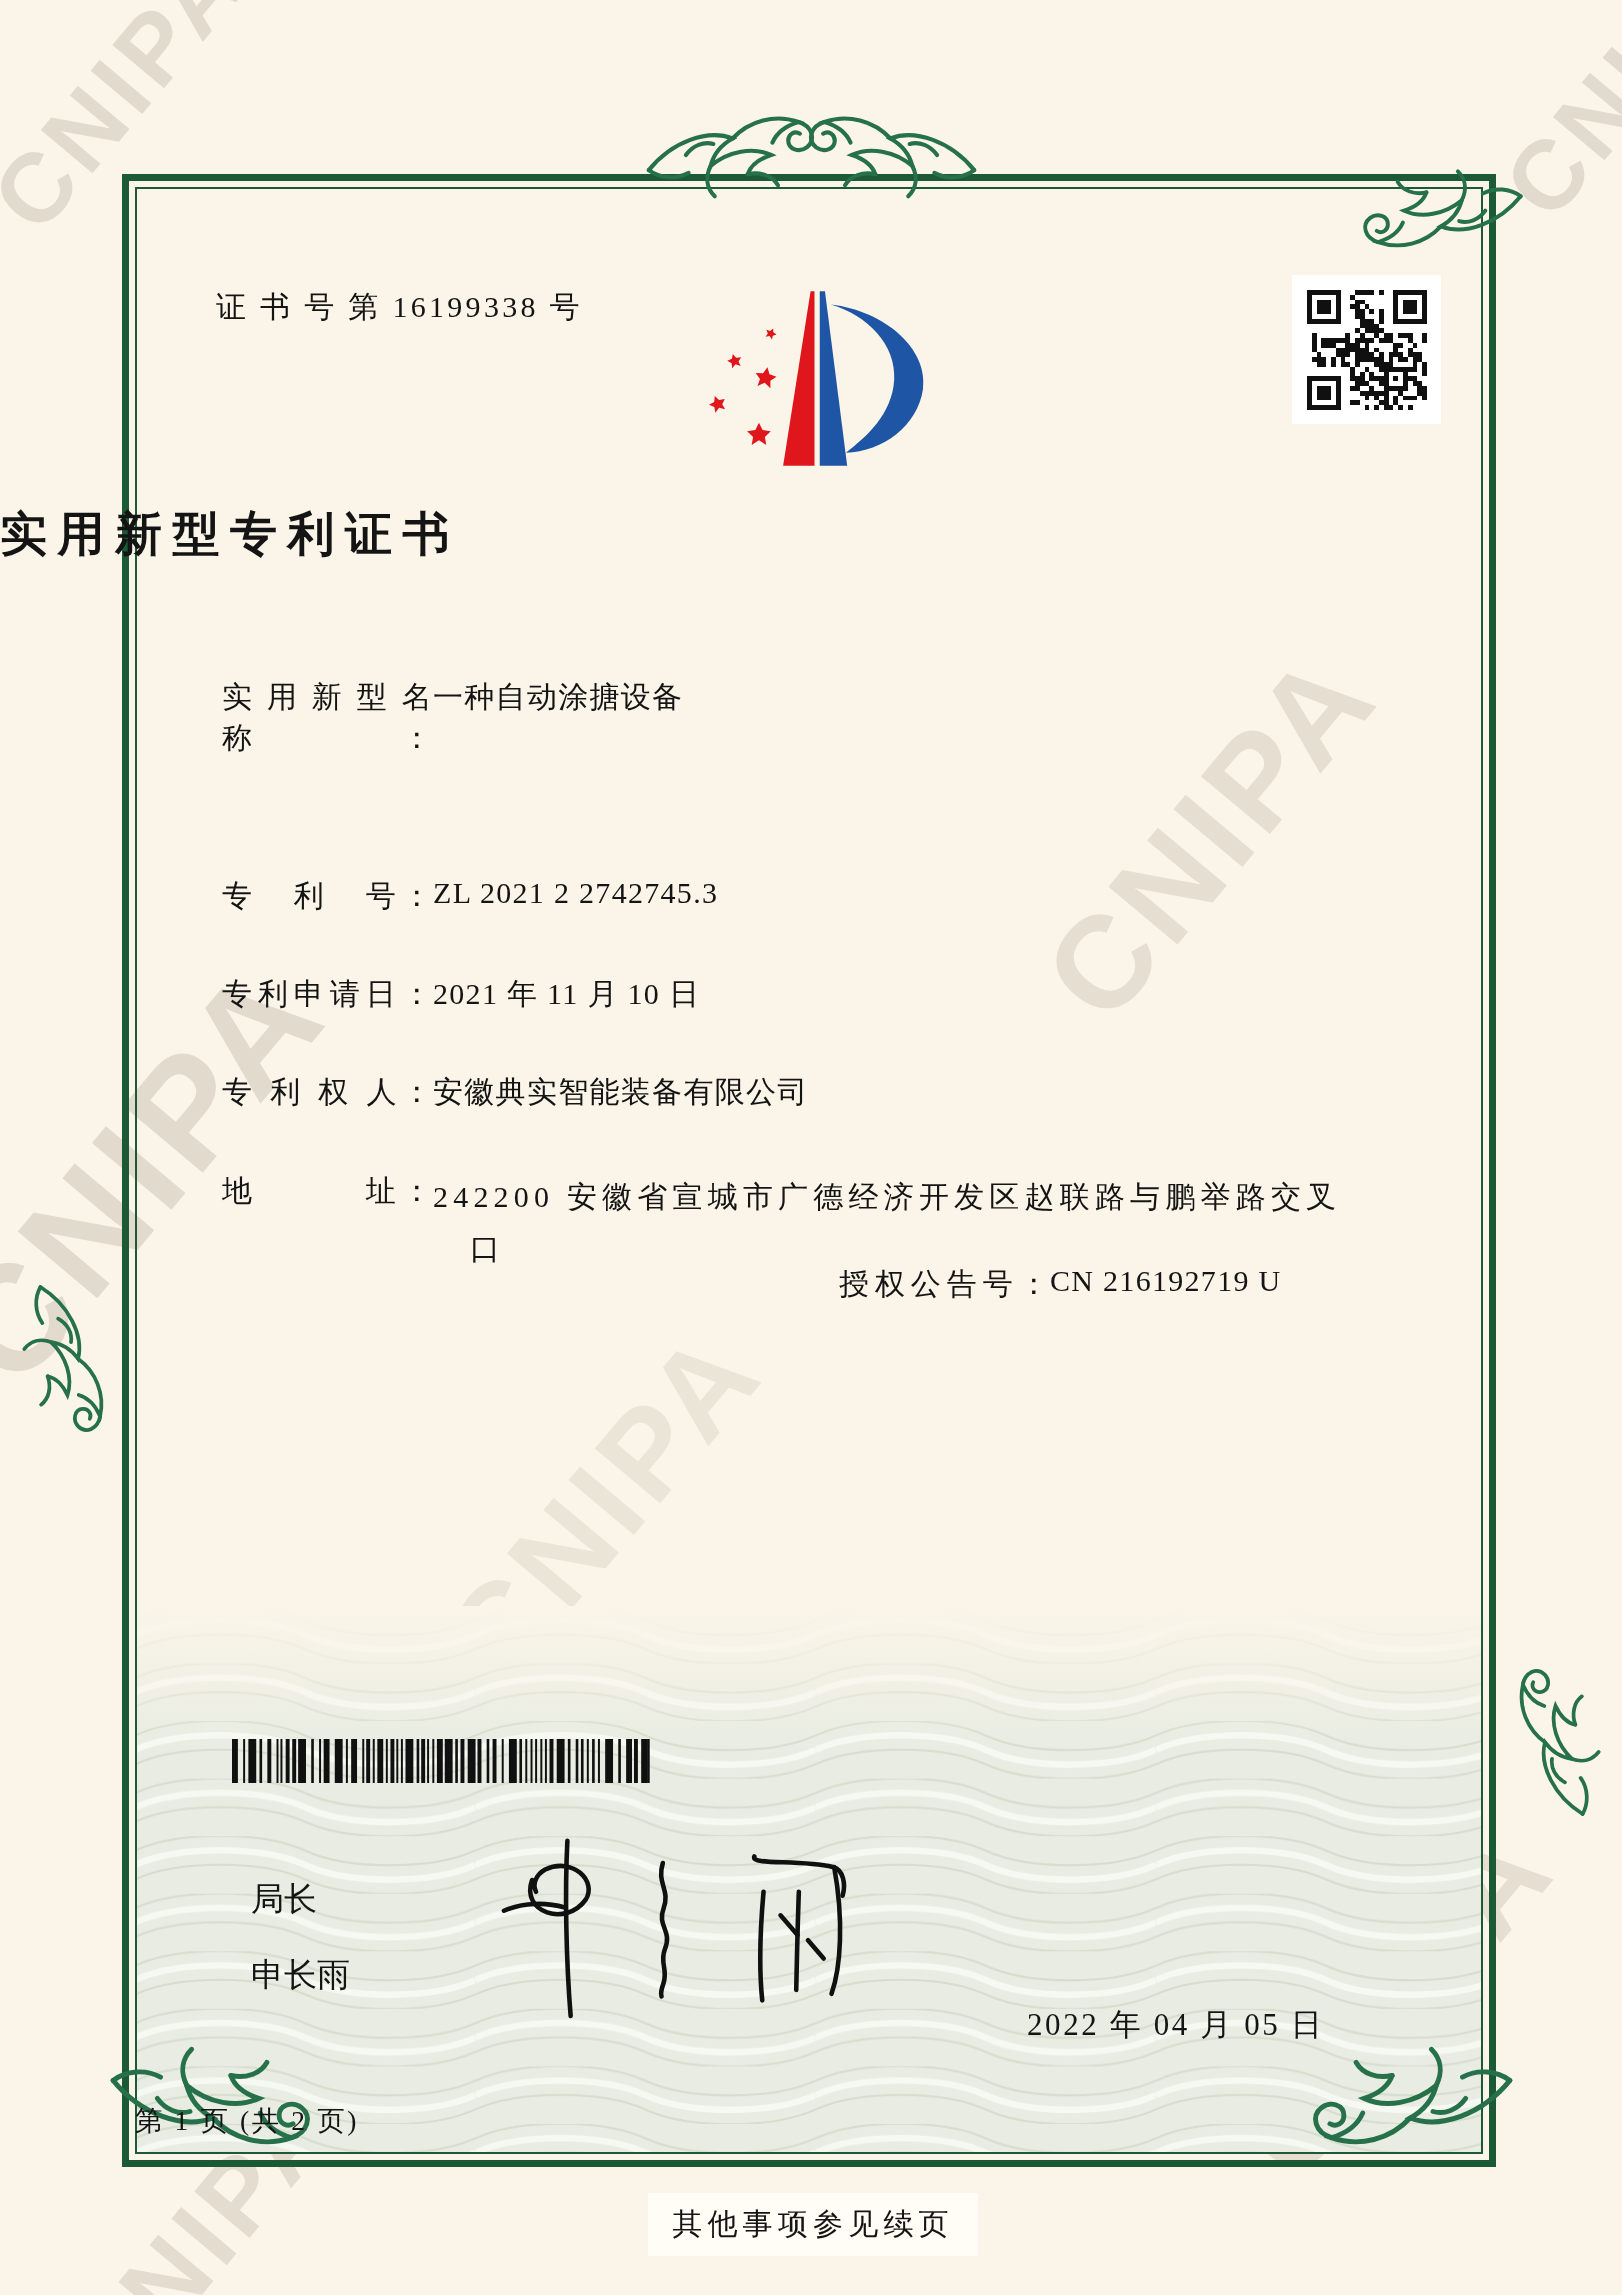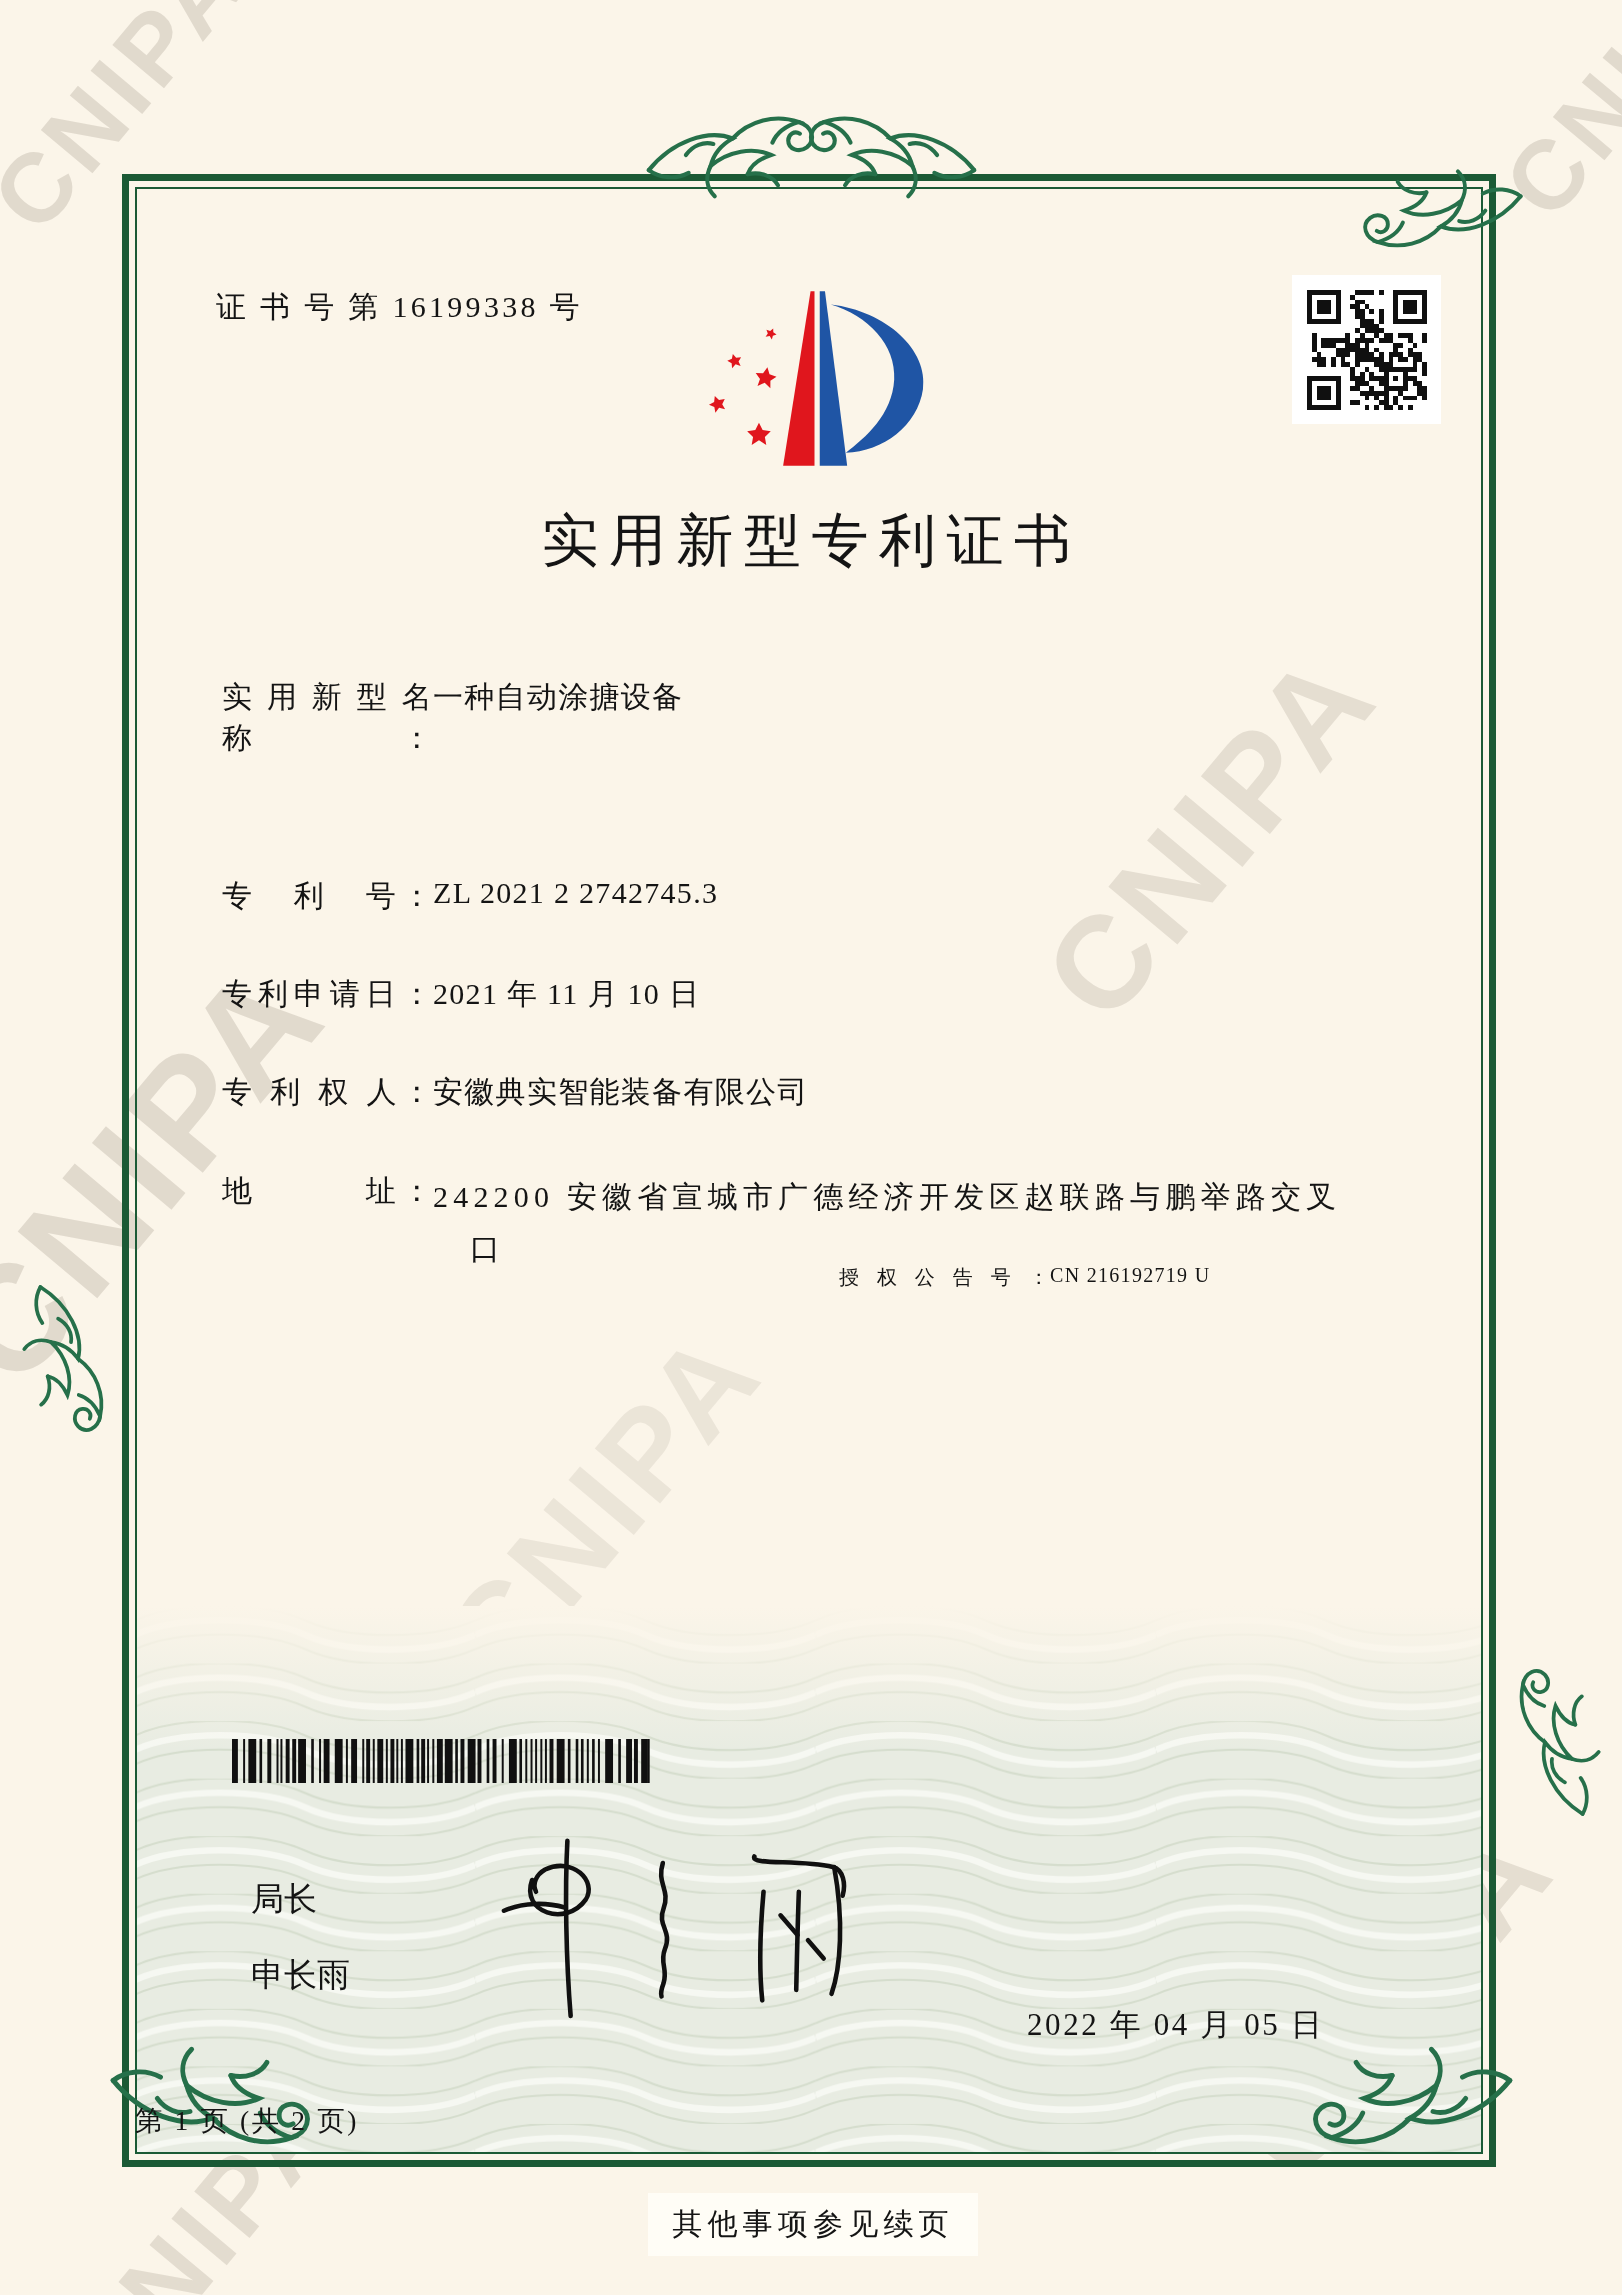--- a/index.html
+++ b/index.html
@@ -27,31 +27,31 @@
            border:7.9px solid #1b5a35;box-sizing:border-box;}
   .frame-i{position:absolute;left:135px;top:187px;width:1348px;height:1967px;
            border:2.6px solid #1b5a35;box-sizing:border-box;}
   .orn{position:absolute;left:0;top:0;pointer-events:none;}
 
   
   .certno{position:absolute;left:216px;top:287px;font-size:30px;letter-spacing:3.3px;}
   .logo{position:absolute;left:690px;top:275px;width:249px;height:196px;}
   .qrbox{position:absolute;left:1292px;top:275px;width:149px;height:149px;background:#ffffff;
          display:flex;align-items:center;justify-content:center;}
-  .title{position:absolute;left:0;right:0;top:503px;text-align:center;
-         font-size:57px;font-weight:400;letter-spacing:10.5px;}
+  .title{position:absolute;left:0;right:0;top:503px;
+         font-size:47px;font-weight:700;letter-spacing:10.5px;}
 
   
   .field{position:absolute;left:222px;font-size:30px;letter-spacing:1.3px;}
   .lbl{display:inline-block;width:211px;text-align:justify;text-align-last:justify;
        text-justify:inter-character;vertical-align:top;}
   .val{vertical-align:top;}
   .f1{top:677px}.f2{top:776px}.f3{top:876px}.f4{top:974px}.f5{top:1072px}
   .f6{top:1171px}.f7{top:1264px}
-  .grant2{position:absolute;left:839px;top:1264px;font-size:20px;letter-spacing:1.3px;}
+  .grant2{position:absolute;left:839px;top:1264px;font-size:30px;letter-spacing:1.3px;}
   .addrval{display:inline-block;width:890px;letter-spacing:5.2px;
            padding-left:37px;text-indent:-37px;line-height:52px;}
 
   
   .paras{position:absolute;left:213px;top:1336px;width:1222px;font-size:30px;
          line-height:49px;text-align:justify;letter-spacing:0.7px;}
   .paras p{margin:0;text-indent:2em;}
 
   
   .barcode{position:absolute;left:232px;top:1739px;width:419px;height:44px;}

